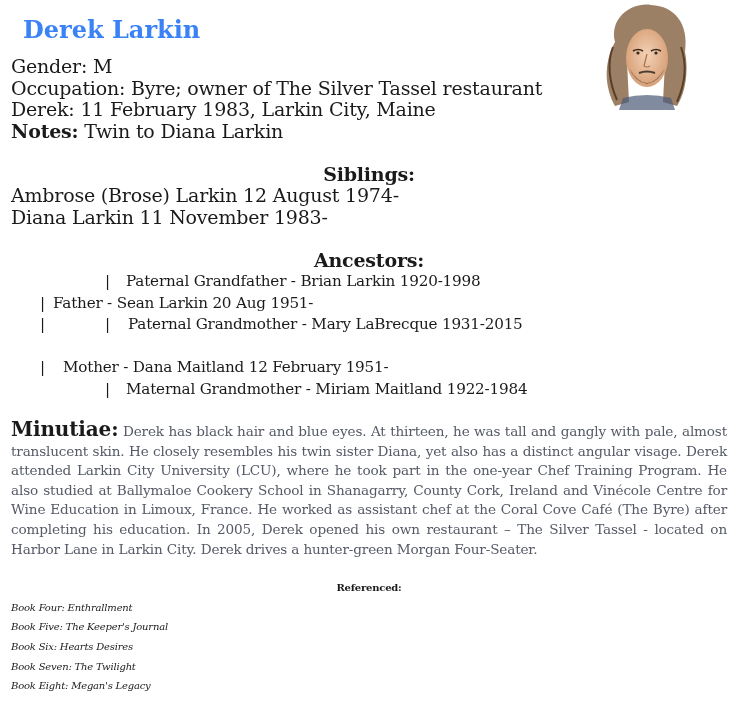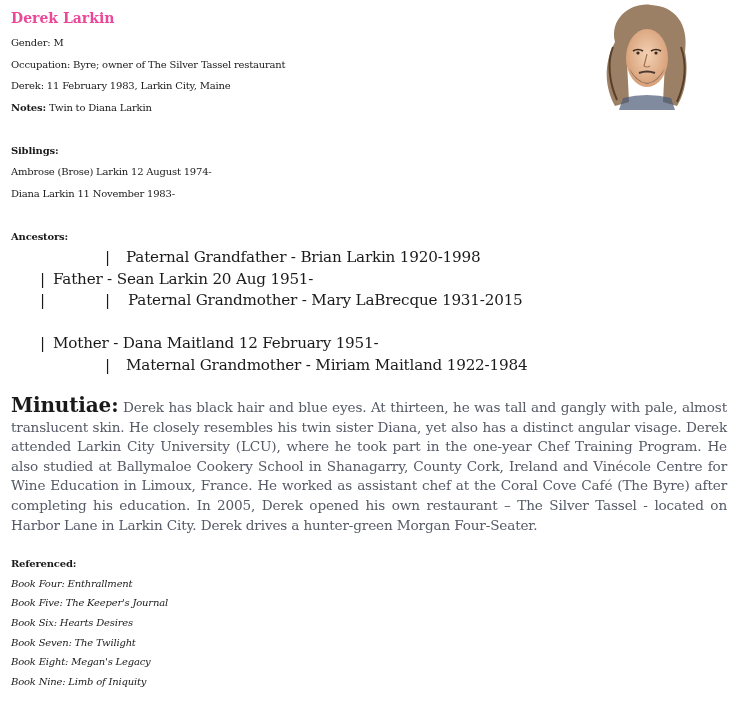--- a/index.html
+++ b/index.html
@@ -2,23 +2,23 @@
 <html><head>
   <meta charset="utf-8">
   <style>
     html, body { margin: 0; padding: 0; background: #ffffff; }
     body {
       width: 739px; height: 701px; position: relative; overflow: hidden;
       font-family: "DejaVu Serif", "Liberation Serif", serif;
       color: #1a1a1a;
     }
     .page { position: absolute; left: 11px; top: 4px; width: 716px; }
-    .title { color: #ec4899; font-weight: bold; font-size: 14px; line-height: 28px; margin: 0; font-family: "DejaVu Serif", serif; }
-    .line { font-size: 10px; line-height: 21.5px; white-space: nowrap; letter-spacing: -0.2px; }
-    .b { font-weight: bold; }
+    .title { color: #3b82f6; font-weight: bold; font-size: 24px; line-height: 28px; margin: 12px; font-family: "DejaVu Serif", serif; }
+    .line { font-size: 19px; line-height: 21.5px; white-space: nowrap; letter-spacing: -0.2px; }
+    .b { font-weight: bold; text-align: center; }
     .i { }
     .gap { height: 21.5px; }
     .anc { position: relative; height: 21.5px; font-size: 15.2px; line-height: 21.5px; white-space: nowrap; letter-spacing: -0.2px; }
     .anc span { position: absolute; top: 0; }
     .portrait {
       position: absolute; left: 593px; top: 2px; width: 106px; height: 108px;
     }
     .minutiae {
       font-size: 13.6px; line-height: 19.6px; text-align: justify; text-align-last: left;
       width: 716px; letter-spacing: -0.15px;
@@ -71,21 +71,21 @@
     <span style="left:42px">Father - Sean Larkin 20 Aug 1951-</span>
   </div>
   <div class="anc">
     <span style="left:29px">|</span>
     <span style="left:94px">|</span>
     <span style="left:117px">Paternal Grandmother - Mary LaBrecque 1931-2015</span>
   </div>
   <div class="gap"></div>
   <div class="anc">
     <span style="left:29px">|</span>
-    <span style="left:42px">Mother - Dana Maitland 12 February 1951-</span>
+    <span style="left:52px">Mother - Dana Maitland 12 February 1951-</span>
   </div>
   <div class="anc">
     <span style="left:94px">|</span>
     <span style="left:115px">Maternal Grandmother - Miriam Maitland 1922-1984</span>
   </div>
 
   <div style="height:20px"></div>
 
   <div class="minutiae">
     <span class="lbl">Minutiae:</span>

